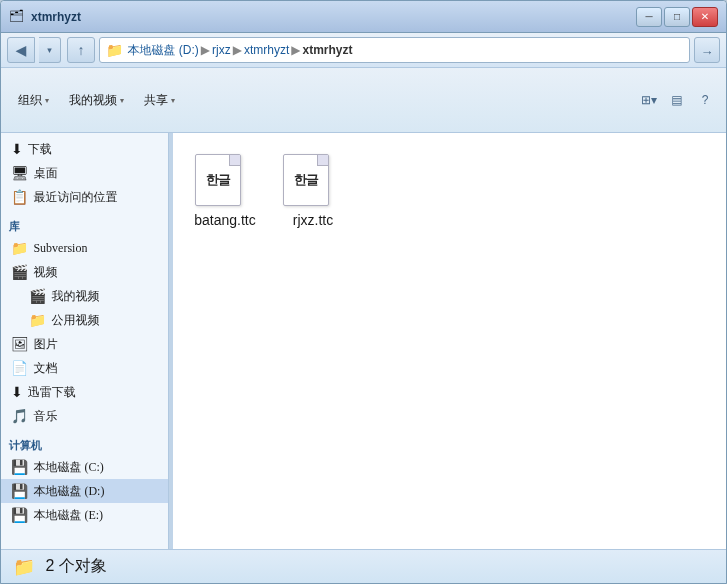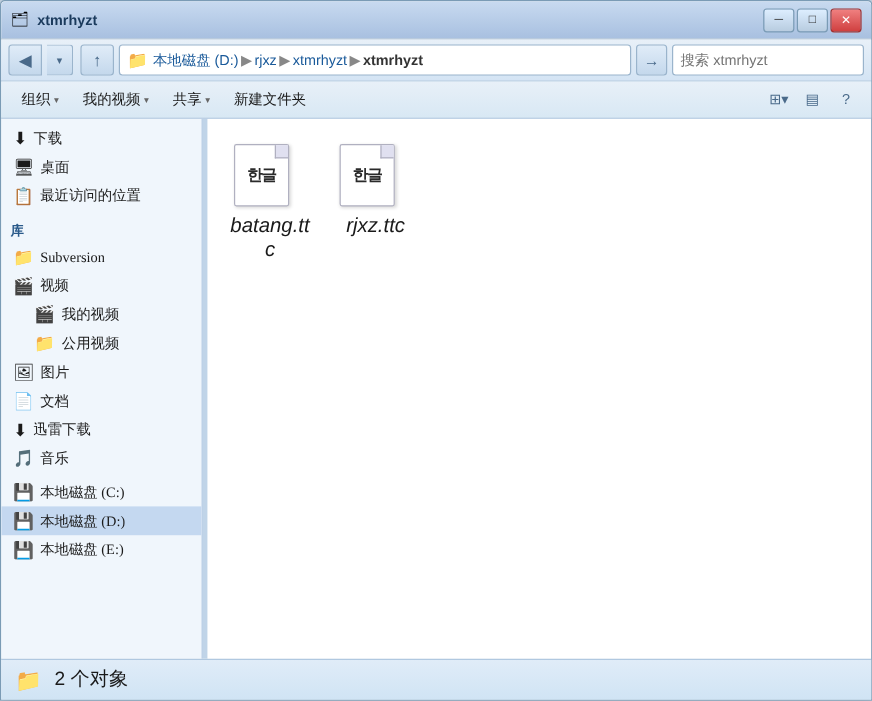--- a/index.html
+++ b/index.html
@@ -183,21 +183,21 @@
       outline: none;
       font-size: 12px;
       padding: 0 6px;
       color: #888;
       background: transparent;
     }
 
     
     .toolbar {
       background: linear-gradient(to bottom, #e8f0f8, #d8e8f4);
-      padding: 2px 8px;
+      padding: 19px 8px;
       display: flex;
       align-items: flex-end;
       gap: 2px;
       border-bottom: 1px solid #b0c8e0;
     }
     .toolbar-btn {
       height: 26px;
       padding: 0 8px;
       background: transparent;
       border: 1px solid transparent;
@@ -338,26 +338,25 @@
       position: absolute;
       top: 0;
       right: 0;
       width: 10px;
       height: 10px;
       background: #e0e0f0;
       border-left: 1.5px solid #b0b0c0;
       border-bottom: 1.5px solid #b0b0c0;
     }
     .file-name {
-      font-size: 17px;
+      font-size: 14px;
       color: #1a1a1a;
       text-align: center;
       margin-top: 3px;
       word-break: break-all;
-      font-style: italic;
     }
 
     
     .status-bar {
       height: 34px;
       background: linear-gradient(to bottom, #e0ecf8, #d0e4f4);
       border-top: 1px solid #b0c8e0;
       display: flex;
       align-items: center;
       padding: 0 12px;
@@ -417,42 +416,35 @@
         <span class="breadcrumb-part">rjxz</span>
         <span class="breadcrumb-sep"> ▶ </span>
         <span class="breadcrumb-part">xtmrhyzt</span>
         <span class="breadcrumb-sep"> ▶ </span>
         <span class="breadcrumb-active">xtmrhyzt</span>
       </div>
     </div>
 
     <div class="address-refresh-btn">→</div>
 
-    <div class="search-wrap">
-      <input class="search-input" type="text" placeholder="搜索 xtmrhyzt" style="">
-
-    </div>
   </div>
 
   <div class="toolbar">
     <button class="toolbar-btn">
       <span>组织</span>
       <span class="arrow">▾</span>
     </button>
     <button class="toolbar-btn">
       <span>我的视频</span>
       <span class="arrow">▾</span>
     </button>
     <button class="toolbar-btn">
       <span>共享</span>
       <span class="arrow">▾</span>
     </button>
-    <button class="toolbar-btn">
-      <span>新建文件夹</span>
-    </button>
 
     <div class="toolbar-right">
       <button class="view-btn">
         <span>⊞▾</span>
       </button>
       <button class="view-btn">
         <span>▤</span>
       </button>
       <button class="view-btn">
         <span>?</span>
@@ -509,20 +501,21 @@
           <span class="item-icon">⬇</span>
           <span class="item-label">迅雷下载</span>
         </div>
         <div class="sidebar-item">
           <span class="item-icon">🎵</span>
           <span class="item-label">音乐</span>
         </div>
       </div>
 
       <div class="sidebar-section">
+        <div class="sidebar-header">计算机</div>
         <div class="sidebar-item">
           <span class="item-icon">💾</span>
           <span class="item-label">本地磁盘 (C:)</span>
         </div>
         <div class="sidebar-item selected">
           <span class="item-icon">💾</span>
           <span class="item-label">本地磁盘 (D:)</span>
         </div>
         <div class="sidebar-item">
           <span class="item-icon">💾</span>

